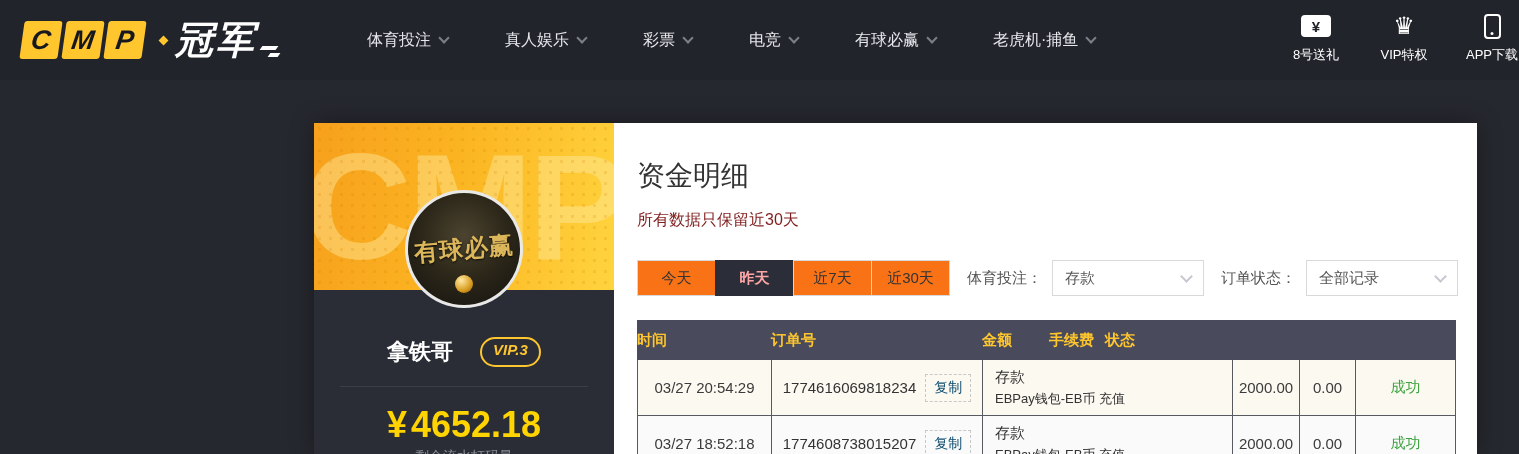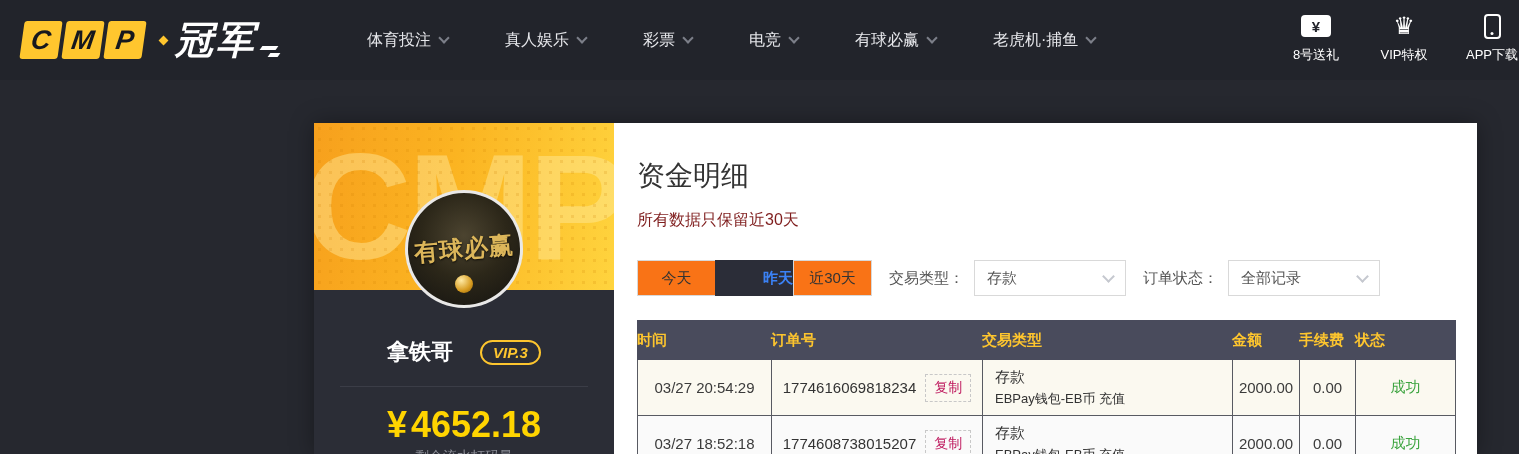--- a/index.html
+++ b/index.html
@@ -43,59 +43,59 @@
   .watermark { position:absolute; left:50%; top:50%; transform:translate(-50%,-50%); font-size:150px; font-weight:bold;
      color:rgba(255,235,160,0.45); letter-spacing:-4px; white-space:nowrap; }
   .avatar { position:absolute; left:50%; top:67px; transform:translateX(-50%); width:118px; height:118px; border-radius:50%;
      border:3px solid rgba(255,255,255,0.9); z-index:3;
      background:radial-gradient(circle at 50% 38%, #4c4430 0%, #2c2719 48%, #131210 100%);
      display:flex; align-items:center; justify-content:center; overflow:hidden; }
   .avatar-cal { color:#dcb65a; font-size:24px; font-weight:bold; transform:rotate(-5deg); letter-spacing:1px;
      text-shadow:0 1px 2px rgba(0,0,0,0.8); white-space:nowrap; }
   .avatar-ball { position:absolute; bottom:12px; left:50%; transform:translateX(-50%); width:18px; height:18px; border-radius:50%;
      background:radial-gradient(circle at 35% 30%, #ffeaa4, #d79b1f 60%, #8a5d08); }
-  .user-row { position:absolute; top:214px; left:0; width:100%; display:flex; align-items:center; justify-content:center; gap:27px; }
+  .user-row { position:absolute; top:214px; left:0; width:100%; display:flex; justify-content:center; gap:27px; }
   .username { color:#fff; font-size:22px; font-weight:bold; }
   .vip-badge { border:2px solid #fdc52e; color:#fdc52e; border-radius:15px; padding:2px 11px; font-size:15px; font-weight:bold; font-style:italic; }
   .sb-divider { position:absolute; top:263px; left:26px; right:26px; height:1px; background:#3b3d47; }
   .balance { position:absolute; top:281px; left:0; width:100%; text-align:center; color:#ffd400; font-size:36px; font-weight:bold; }
   .balance .cur { margin-right:4px; }
   .sb-hint { position:absolute; top:325px; left:0; width:100%; text-align:center; color:#8b8d96; font-size:14px; }
 
   
   .main { position:relative; width:863px; height:331px; background:#fff; padding:34px 0 0 23px; overflow:hidden; flex:none; }
   .page-title { font-size:28px; color:#333; font-weight:normal; }
   .page-subtitle { margin-top:15px; font-size:16px; color:#7f1d1d; }
 
   .filter-row { margin-top:29px; display:flex; align-items:center; }
   .tabs { display:flex; }
   .tab { width:79px; height:36px; line-height:34px; text-align:center; border:1px solid #d8d8d8; margin-left:-1px;
          font-size:15px; color:#333; background:#f97316; cursor:pointer; }
   .tab:first-child { margin-left:0; }
-  .tab.active { background:#2b2d38; border-color:#2b2d38; color:#3b82f6; font-weight:bold;text-align:right; }
+  .tab.active { background:#2b2d38; border-color:#2b2d38; color:#fca5a5; font-weight:bold; }
   .fgroup { display:flex; align-items:center; margin-left:17px; }
   .flabel { font-size:15px; color:#555; }
   .select { width:152px; height:36px; border:1px solid #d9d9d9; margin-left:10px; display:flex; align-items:center;
             justify-content:space-between; padding:0 12px; font-size:15px; color:#555; cursor:pointer; background:#fff; }
   .sel-chev { width:9px; height:9px; border-right:2px solid #c5c8cf; border-bottom:2px solid #c5c8cf; transform:rotate(45deg); margin-top:-4px; }
 
   
   .table { margin-top:24px; width:819px; }
   .thead { display:flex; height:40px; background:#494b5c; align-items:center; }
   .th { color:#fdc52e; font-size:15px; font-weight:bold; text-align:left; }
   .trow { display:flex; height:56px; border-bottom:1px solid #585a62; border-left:1px solid #585a62; }
   .trow.odd  { background:#fbf9f0; }
   .trow.even { background:#fafafa; }
   .td { border-right:1px solid #585a62; display:flex; align-items:center; justify-content:center; font-size:15px; color:#3b3b3b; }
   .w-time{width:134px;} .w-order{width:211px;} .w-type{width:250px;} .w-amt{width:67px;} .w-fee{width:56px;} .w-status{width:100px;}
   .td.type { flex-direction:column; align-items:flex-start; justify-content:center; padding-left:12px; gap:3px; }
   .type-l1 { font-size:15px; color:#333; }
   .type-l2 { font-size:13px; color:#333; }
   .order-num { font-size:15px; color:#333; }
-  .copy-btn { margin-left:9px; border:1px dashed #c8c8c8; background:transparent; color:#be185d; font-size:14px; padding:4px 8px; cursor:pointer;
+  .copy-btn { margin-left:9px; border:1px dashed #c8c8c8; background:transparent; color:#0c4a6e; font-size:14px; padding:4px 8px; cursor:pointer;
               font-family:Liberation Sans, sans-serif; }
   .status-ok { color:#3ca43f; }
 </style>
 </head>
 <body>
 
 <div class="header">
   <div class="logo">
     <span class="logo-box">C</span>
     <span class="logo-box">M</span>
@@ -179,45 +179,45 @@
   </div>
 
   <div class="main">
     <h1 class="page-title">资金明细</h1>
     <div class="page-subtitle">所有数据只保留近30天</div>
 
     <div class="filter-row">
       <div class="tabs">
         <div class="tab">今天</div>
         <div class="tab active">昨天</div>
+        <div class="tab">近7天</div>
         <div class="tab">近30天</div>
       </div>
 
       <div class="fgroup">
-        <span class="flabel">交易类型：</span>
+        <span class="flabel">体育投注：</span>
         <div class="select">
           <span>存款</span>
           <span class="sel-chev"></span>
         </div>
       </div>
 
       <div class="fgroup">
         <span class="flabel">订单状态：</span>
         <div class="select">
           <span>全部记录</span>
           <span class="sel-chev"></span>
         </div>
       </div>
     </div>
 
     <div class="table">
       <div class="thead">
         <span class="th w-time">时间</span>
         <span class="th w-order">订单号</span>
-        <span class="th w-type">交易类型</span>
         <span class="th w-amt">金额</span>
         <span class="th w-fee">手续费</span>
         <span class="th w-status">状态</span>
       </div>
 
       <div class="trow odd">
         <div class="td w-time">03/27 20:54:29</div>
         <div class="td w-order">
           <span class="order-num">1774616069818234</span>
           <button class="copy-btn">复制</button>

